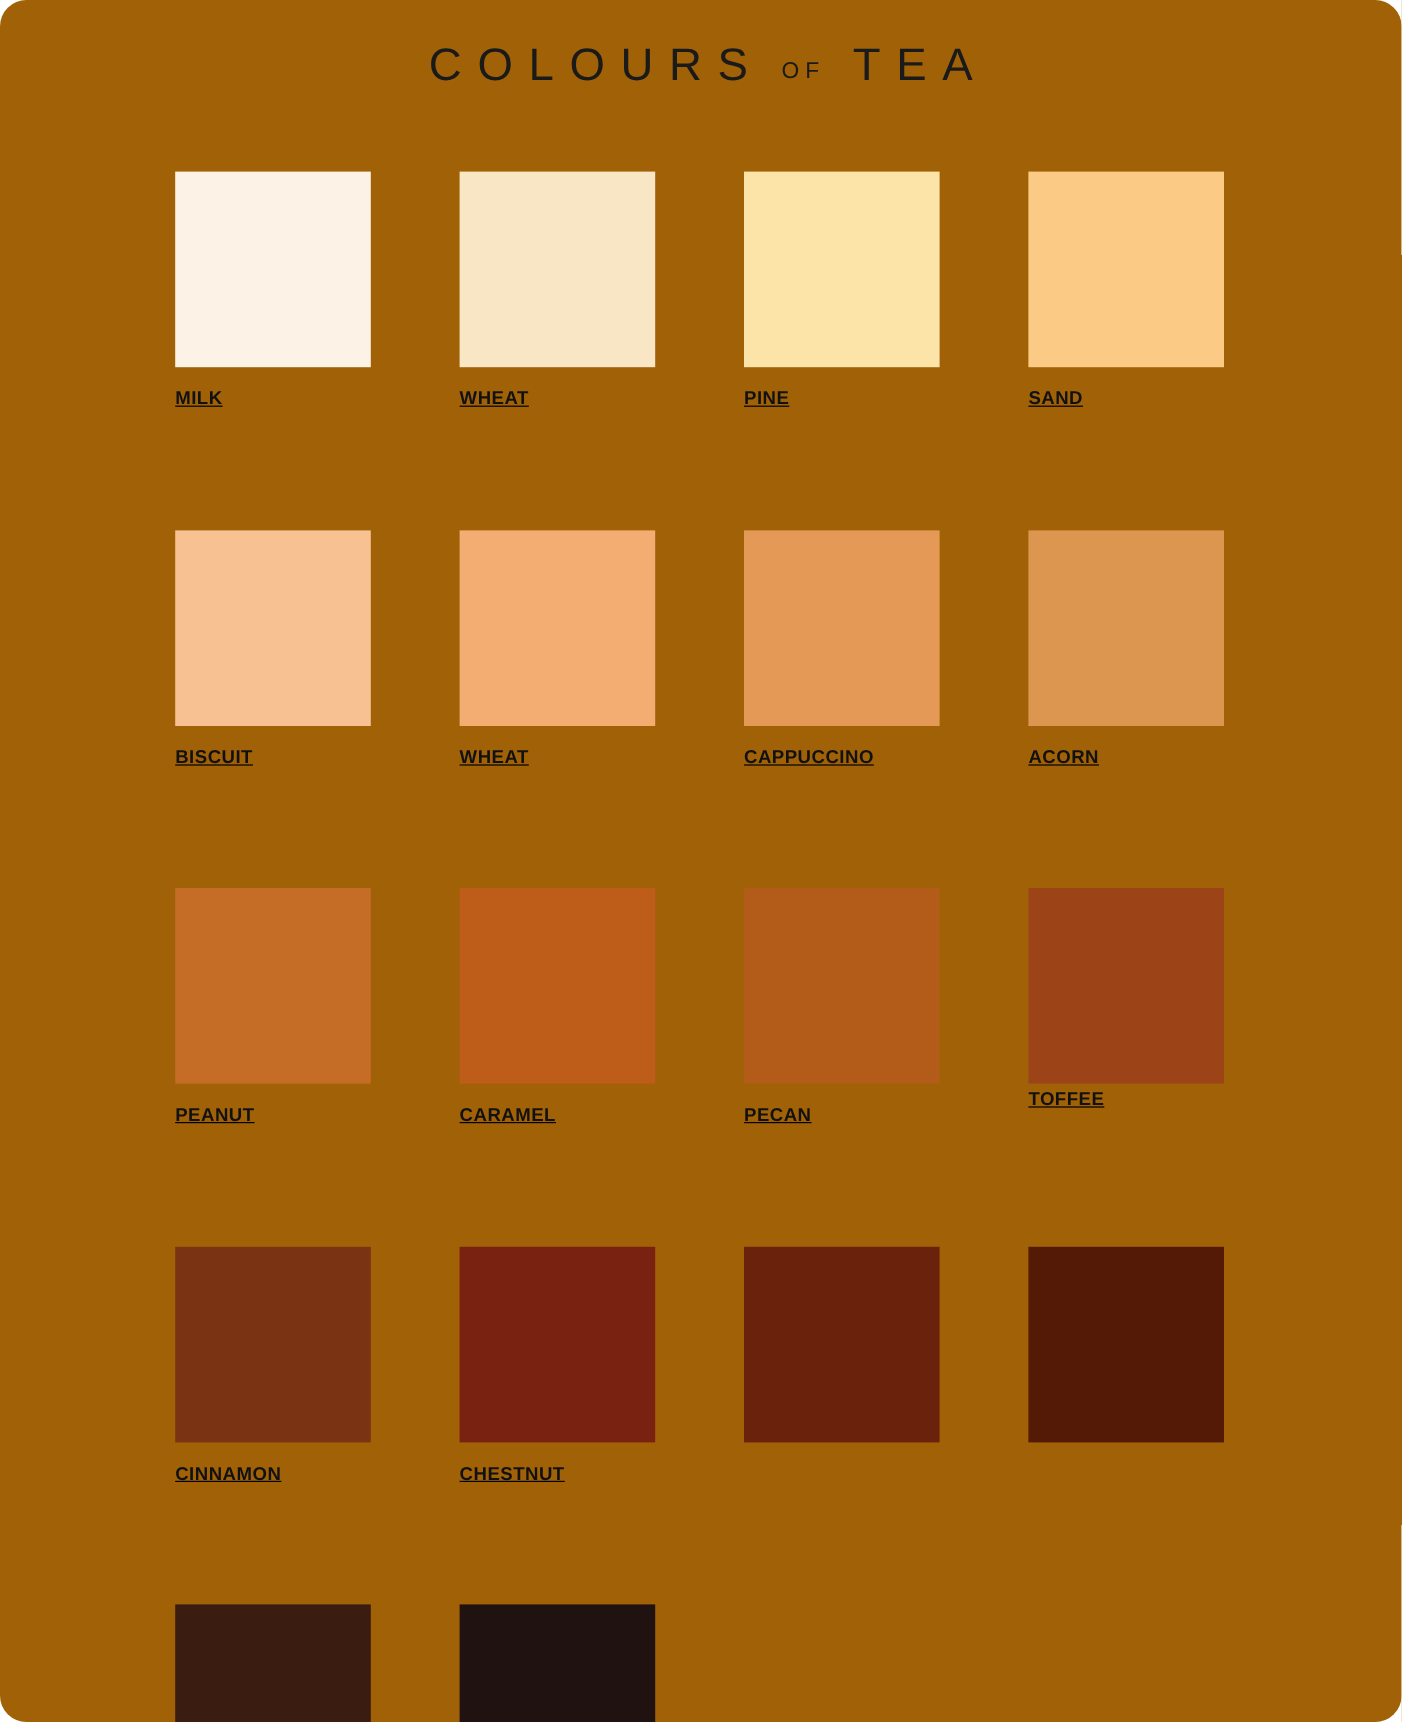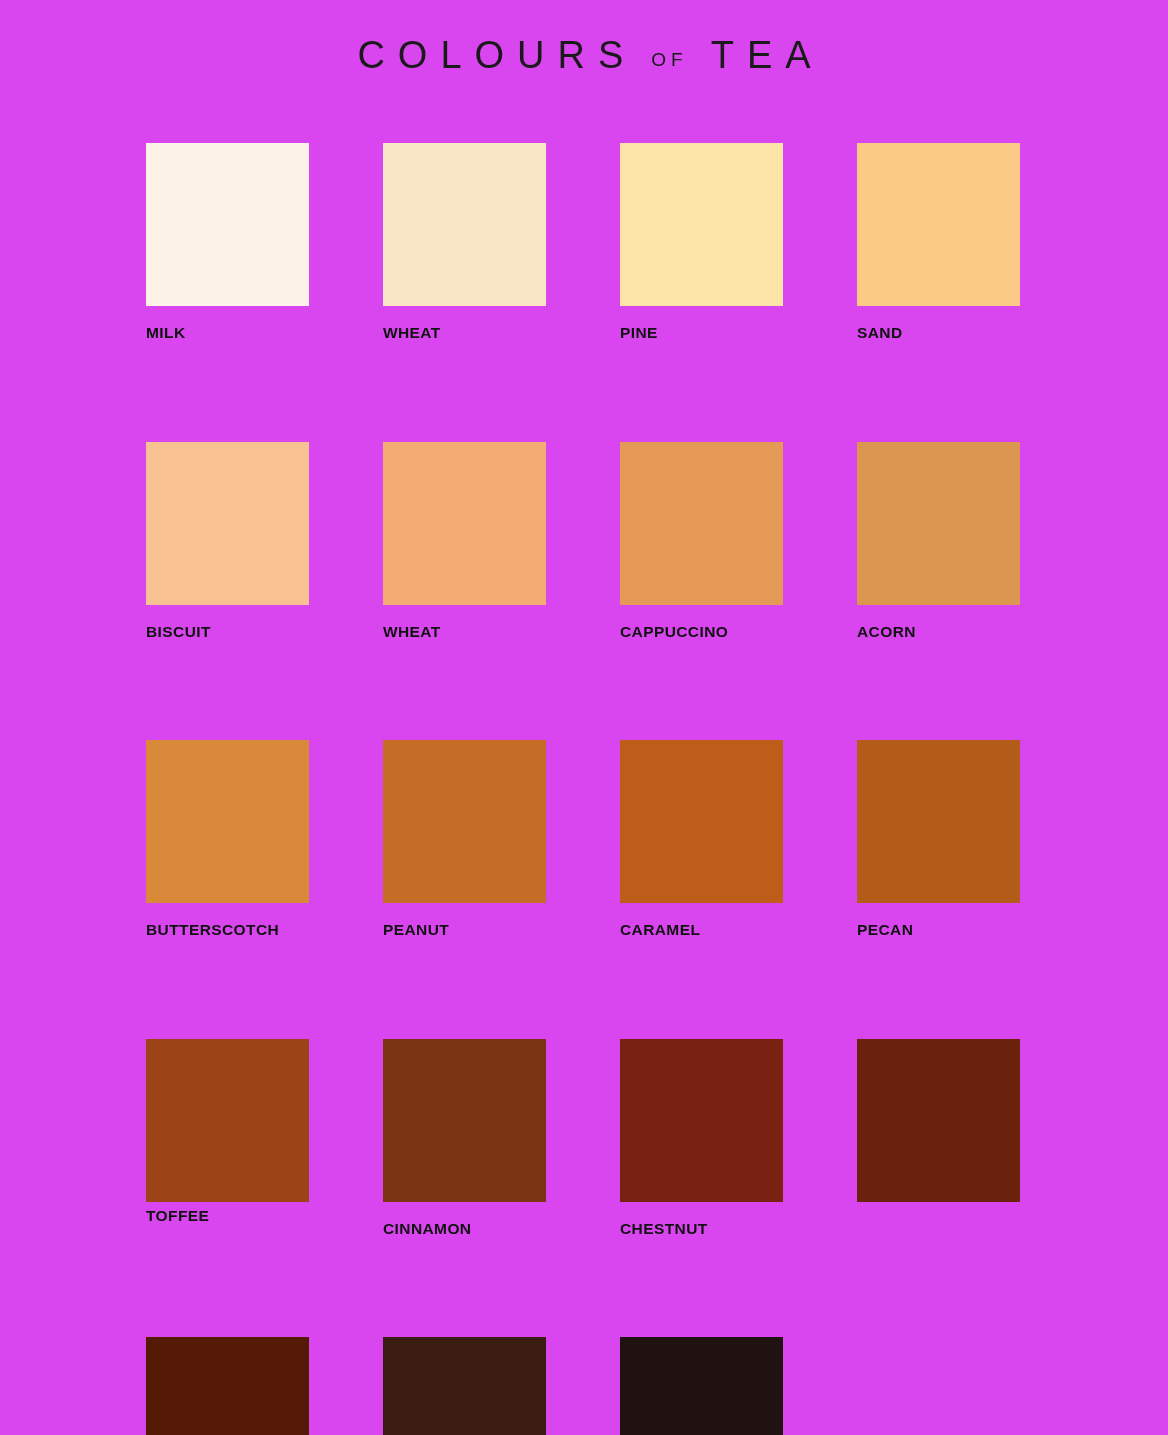--- a/index.html
+++ b/index.html
@@ -63,20 +63,21 @@
     left: 146px;
     width: 878px;
     display: grid;
     grid-template-columns: repeat(4, 163px);
     column-gap: 74px;
     row-gap: 101px;
   }
 
   .cell {
     width: 163px;
+    text-decoration: underline;
   }
 
   .swatch {
     width: 163px;
     height: 163px;
     display: block;
   }
 
   .label {
     margin-top: 19px;
@@ -88,21 +89,21 @@
     white-space: nowrap;
     font-family: "Liberation Sans", sans-serif;
   }
 
   
   .cell[data-row="3"][data-col="1"] .label { margin-top: 6px; }
 </style>
 </head>
 <body>
 
-<div class="poster" style="background: #d946ef;">
+<div class="poster" style="background: #a16207; border-radius: 22px;">
 
   <div class="title-bar">
     <h1 class="title">
       <span class="title-main">COLOURS</span>
       <span class="title-of">OF</span>
       <span class="title-main">TEA</span>
     </h1>
   </div>
 
   <div class="grid">
@@ -141,24 +142,20 @@
     <div class="cell" data-row="1" data-col="3">
       <div class="swatch" style="background-color: rgb(228, 154, 86);"></div>
       <div class="label">CAPPUCCINO</div>
     </div>
 
     <div class="cell" data-row="2" data-col="0">
       <div class="swatch" style="background-color: rgb(221, 150, 79);"></div>
       <div class="label">ACORN</div>
     </div>
 
-    <div class="cell" data-row="2" data-col="1">
-      <div class="swatch" style="background-color: rgb(217, 137, 58);"></div>
-      <div class="label">BUTTERSCOTCH</div>
-    </div>
 
     <div class="cell" data-row="2" data-col="2">
       <div class="swatch" style="background-color: rgb(197, 108, 38);"></div>
       <div class="label">PEANUT</div>
     </div>
 
     <div class="cell" data-row="2" data-col="3">
       <div class="swatch" style="background-color: rgb(189, 93, 25);"></div>
       <div class="label">CARAMEL</div>
     </div>

